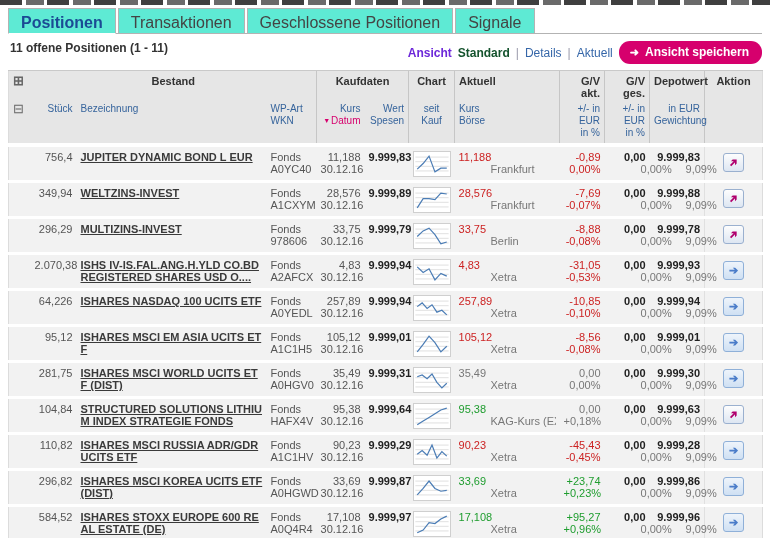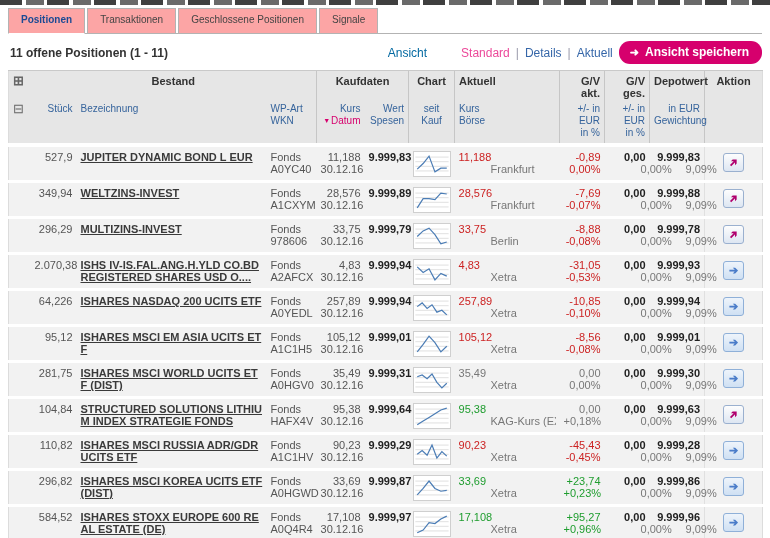--- a/index.html
+++ b/index.html
@@ -5,33 +5,33 @@
   * { box-sizing: border-box; margin: 0; padding: 0; }
   html, body { width: 770px; height: 538px; overflow: hidden; background: #fff;
     font-family: "Liberation Sans", sans-serif; color: #333; }
   .topstrip { height: 5px;
     background: repeating-linear-gradient(90deg,#3f3f3f 0 22px,#fff 22px 26px,#6a6a6a 26px 44px,#fff 44px 47px); }
   .wrap { padding: 3px 8px 0 8px; }
 
   
   .tabs { border-bottom: 1px solid #b3b3b3; height: 26px; display: flex; align-items: flex-end; }
   .tab { display: inline-block; height: 25px; padding: 5px 12px 0 12px; margin-right: 2px;
-    border: 1px solid #b3b3b3; border-bottom: none; background: #fca5a5; font-size: 10px; color: #444;
+    border: 1px solid #b3b3b3; border-bottom: none; background: #5eead4; font-size: 16px; color: #444;
     cursor: pointer; position: relative; }
   .tab.active { color: #1b4a94; font-weight: bold; height: 26px; margin-bottom: -1px;
     border-bottom: 1px solid #fff; }
 
   
-  .infobar { display: flex; justify-content: space-between; align-items: center; padding: 7px 0 6px 2px; }
+  .infobar { display: flex; justify-content: space-between; align-items: flex-start; padding: 7px 0 6px 2px; }
   .pos-count { font-size: 12px; font-weight: bold; color: #333; }
   .viewctl { display: flex; align-items: center; gap: 6px; font-size: 12px; }
-  .viewctl .lbl { color: #0369a1; }
+  .viewctl .lbl { color: #6d28d9; font-weight: bold; }
   .viewctl .sep { color: #99a; }
   .view-link { color: #3566a8; text-decoration: none; cursor: pointer; }
-  .view-link.active { color: #ec4899; font-weight: normal; margin-left: 28px; }
+  .view-link.active { color: #14532d; font-weight: bold; }
   .btn-pink { display: flex; align-items: center; gap: 6px; background: #d6006d; color: #fff;
     font-size: 12px; font-weight: bold; border: none; border-radius: 11px; padding: 4px 13px 5px 11px;
     cursor: pointer; }
   .btn-pink .arr { font-size: 11px; }
 
   
   table { border-collapse: collapse; table-layout: fixed; width: 754px; font-size: 11px;
     border-left: 1px solid #dcdcdc; border-right: 1px solid #dcdcdc; }
   thead td { background: #e6e6e6; vertical-align: top; padding: 2px 4px; }
   thead tr.grp td { padding-top: 4px; font-weight: bold; color: #333; font-size: 11px; }
@@ -157,21 +157,21 @@
         <td class="ra sep">
           <div>in EUR</div>
           <div>Gewichtung</div>
         </td>
         <td class="c-act"></td>
       </tr>
     </thead>
     <tbody>
   <tr>
     <td></td>
-    <td class="ra">527,9</td>
+    <td class="ra">756,4</td>
     <td>
             <a class="name-link">JUPITER DYNAMIC BOND L EUR</a>
           </td>
     <td>
       <div>Fonds</div>
       <div>A0YC40</div>
     </td>
     <td class="ra">
       <div>11,188</div>
       <div>30.12.16</div>
@@ -355,21 +355,21 @@
       <button class="action trade">
         <span class="arr2">➔</span>
       </button>
     </td>
   </tr>
 
   <tr>
     <td></td>
     <td class="ra">64,226</td>
     <td>
-            <a class="name-link">ISHARES NASDAQ 200 UCITS ETF</a>
+            <a class="name-link">ISHARES NASDAQ 100 UCITS ETF</a>
           </td>
     <td>
       <div>Fonds</div>
       <div>A0YEDL</div>
     </td>
     <td class="ra">
       <div>257,89</div>
       <div>30.12.16</div>
     </td>
     <td class="ra">

